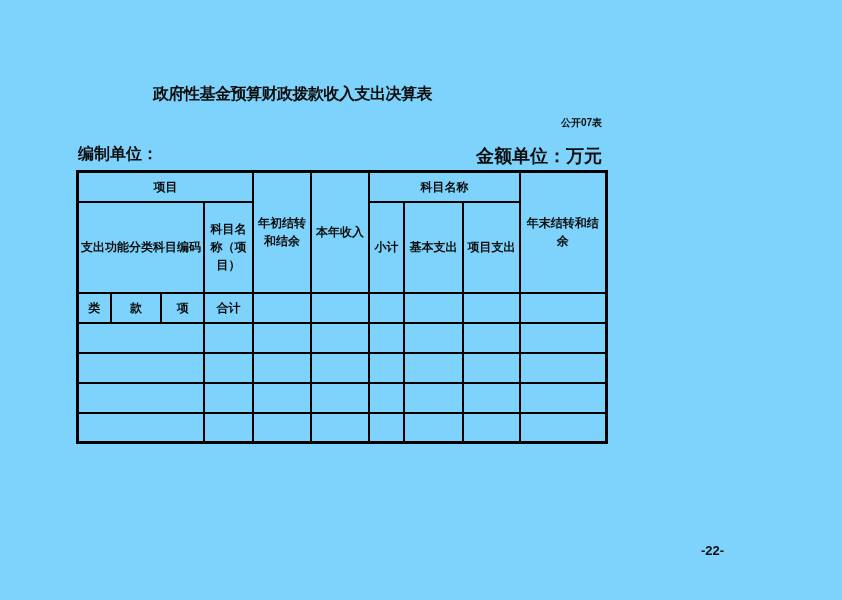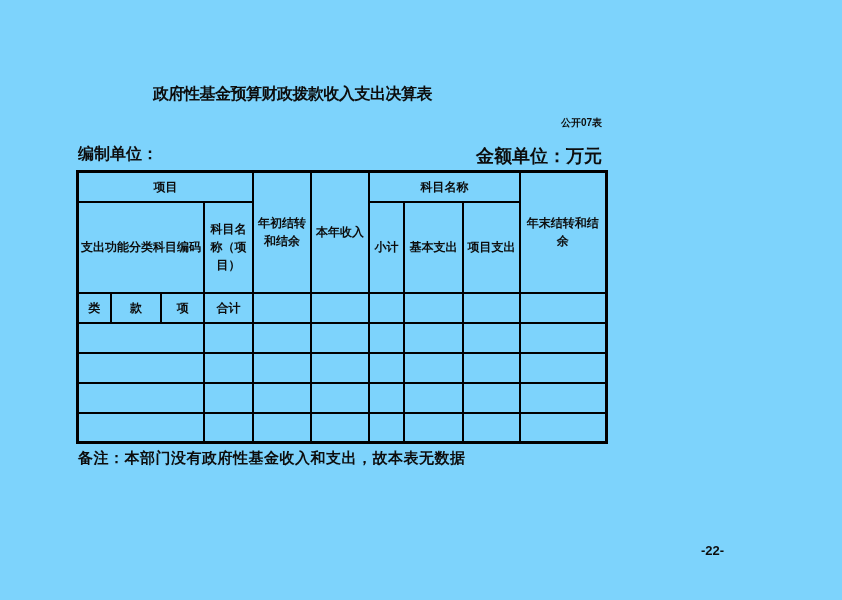--- a/index.html
+++ b/index.html
@@ -187,17 +187,16 @@
         <td></td>
         <td></td>
         <td></td>
         <td></td>
         <td></td>
         <td></td>
       </tr>
     </tbody>
   </table>
 
-  <div class="note">备注：本部门没有政府性基金收入和支出，故本表无数据</div>
 
   <div class="page-number">-22-</div>
 
 </div>
 
 </body></html>

